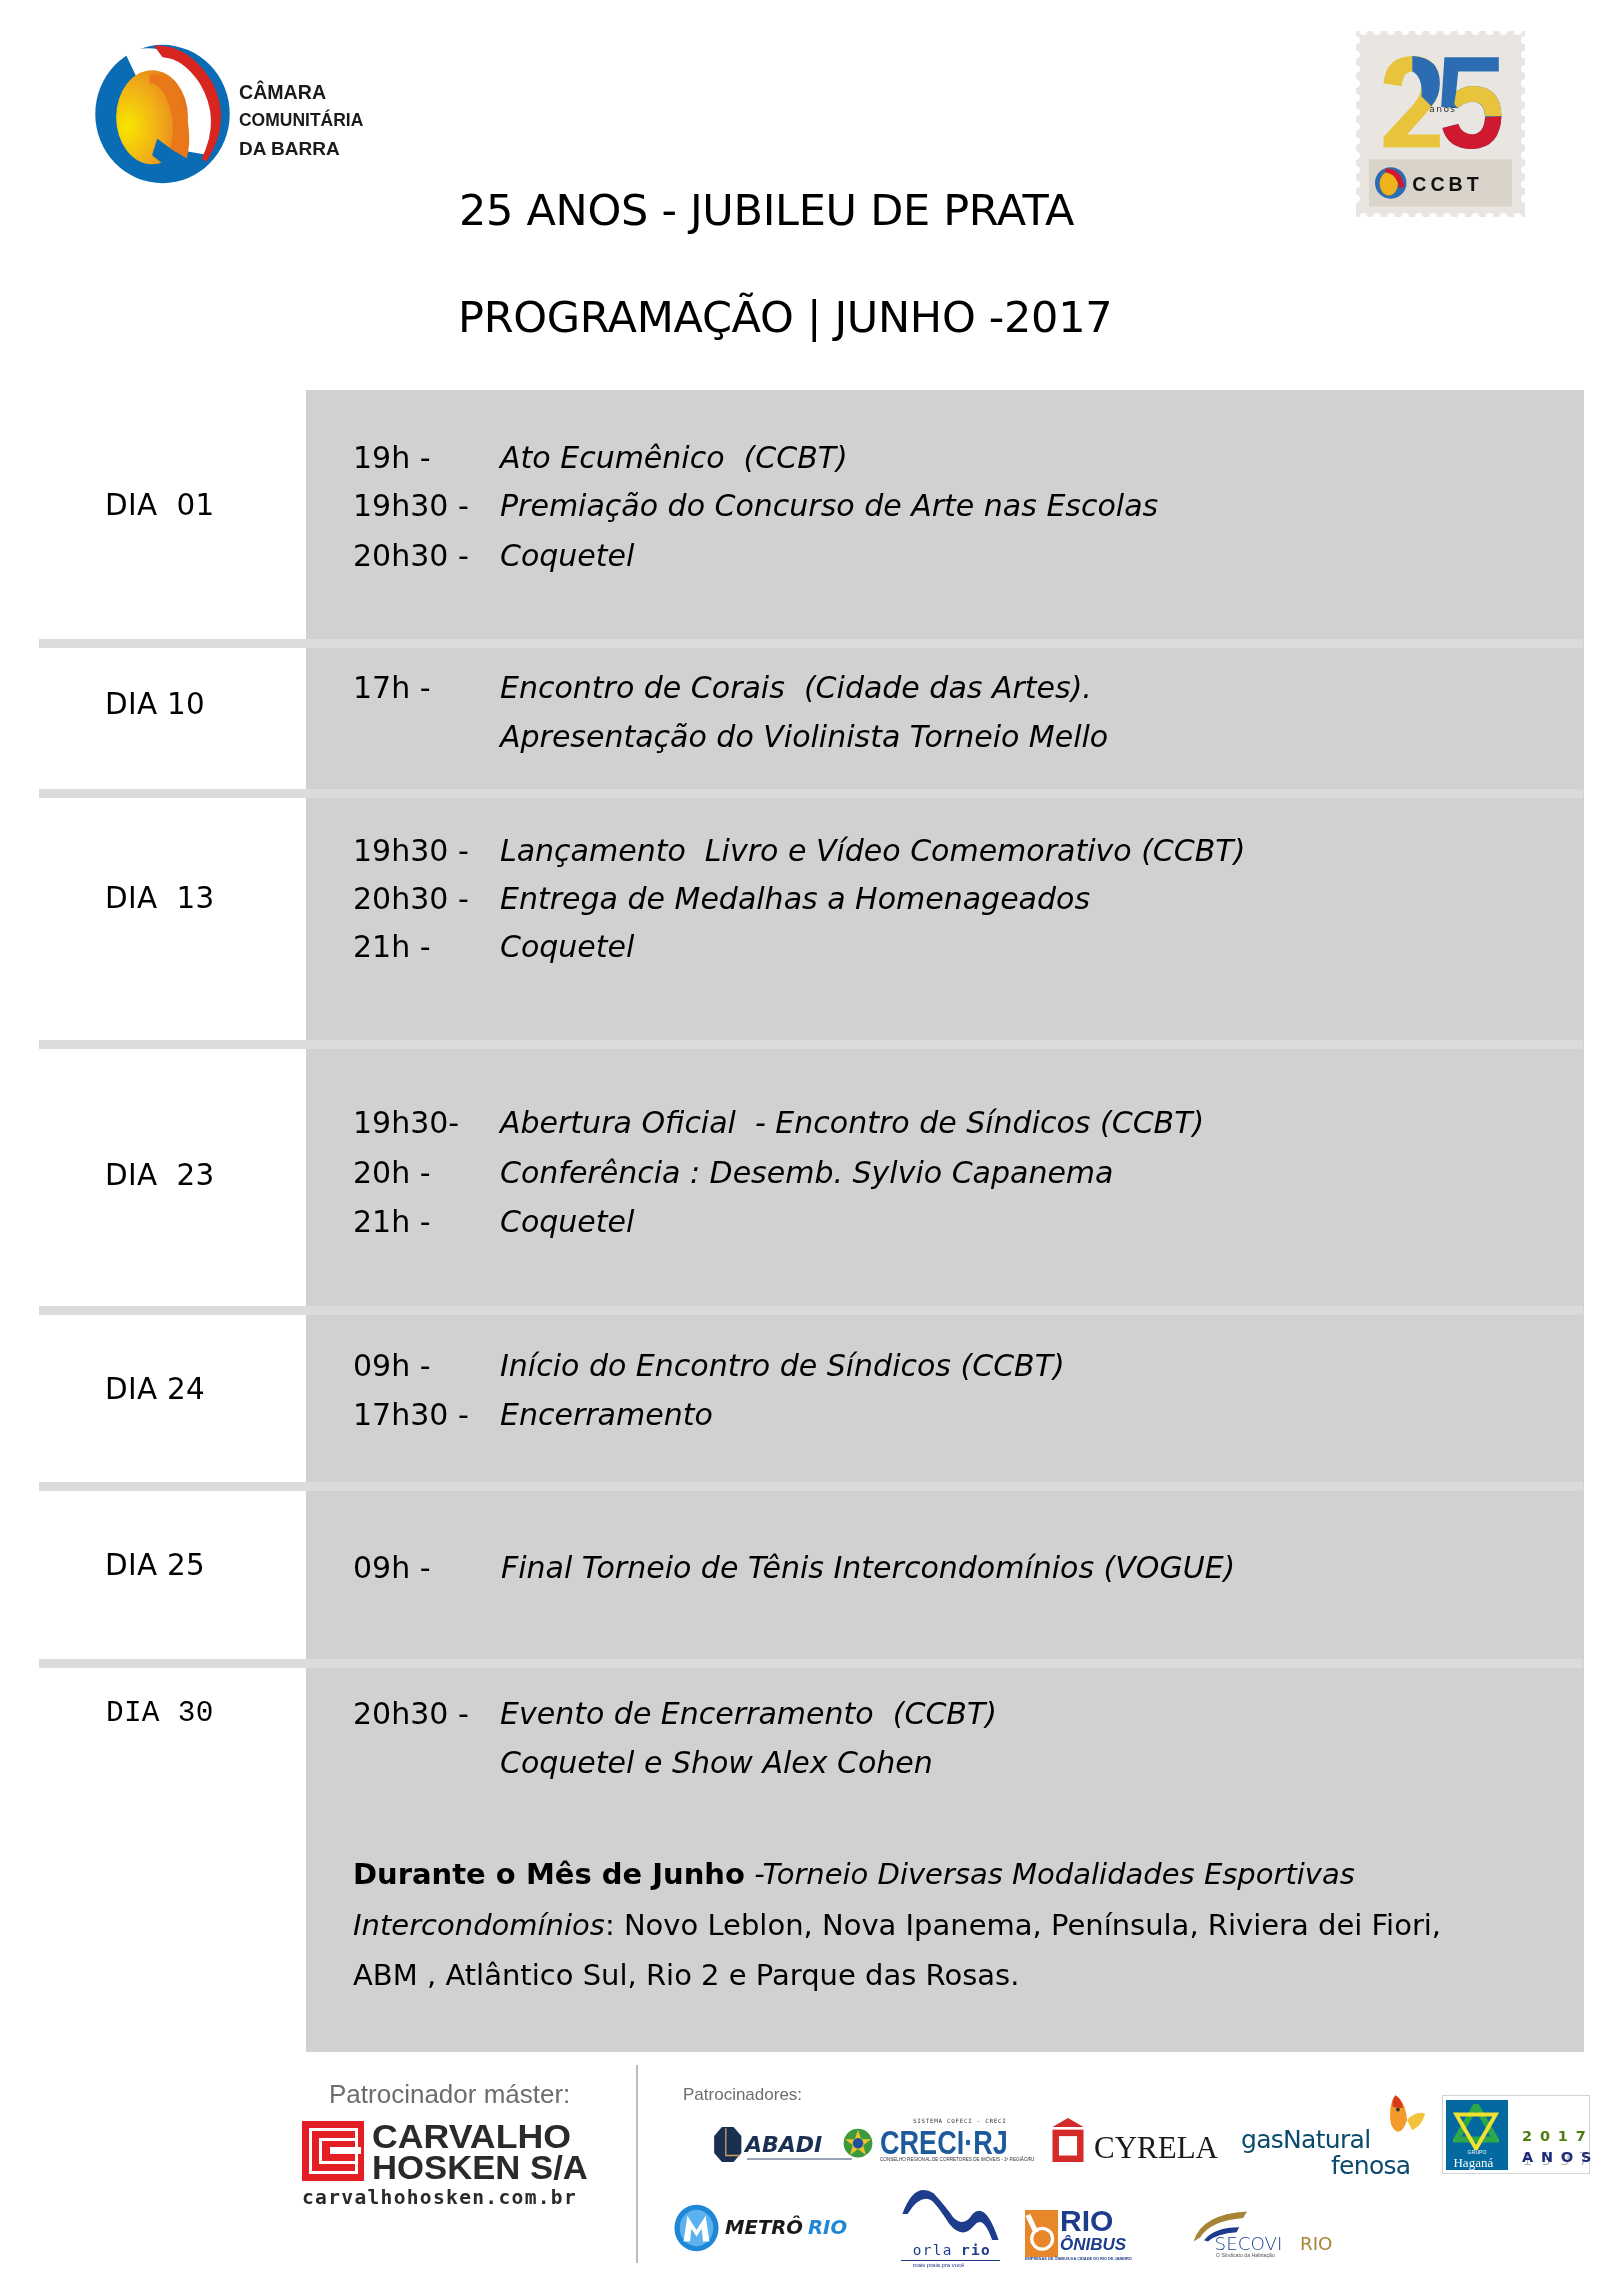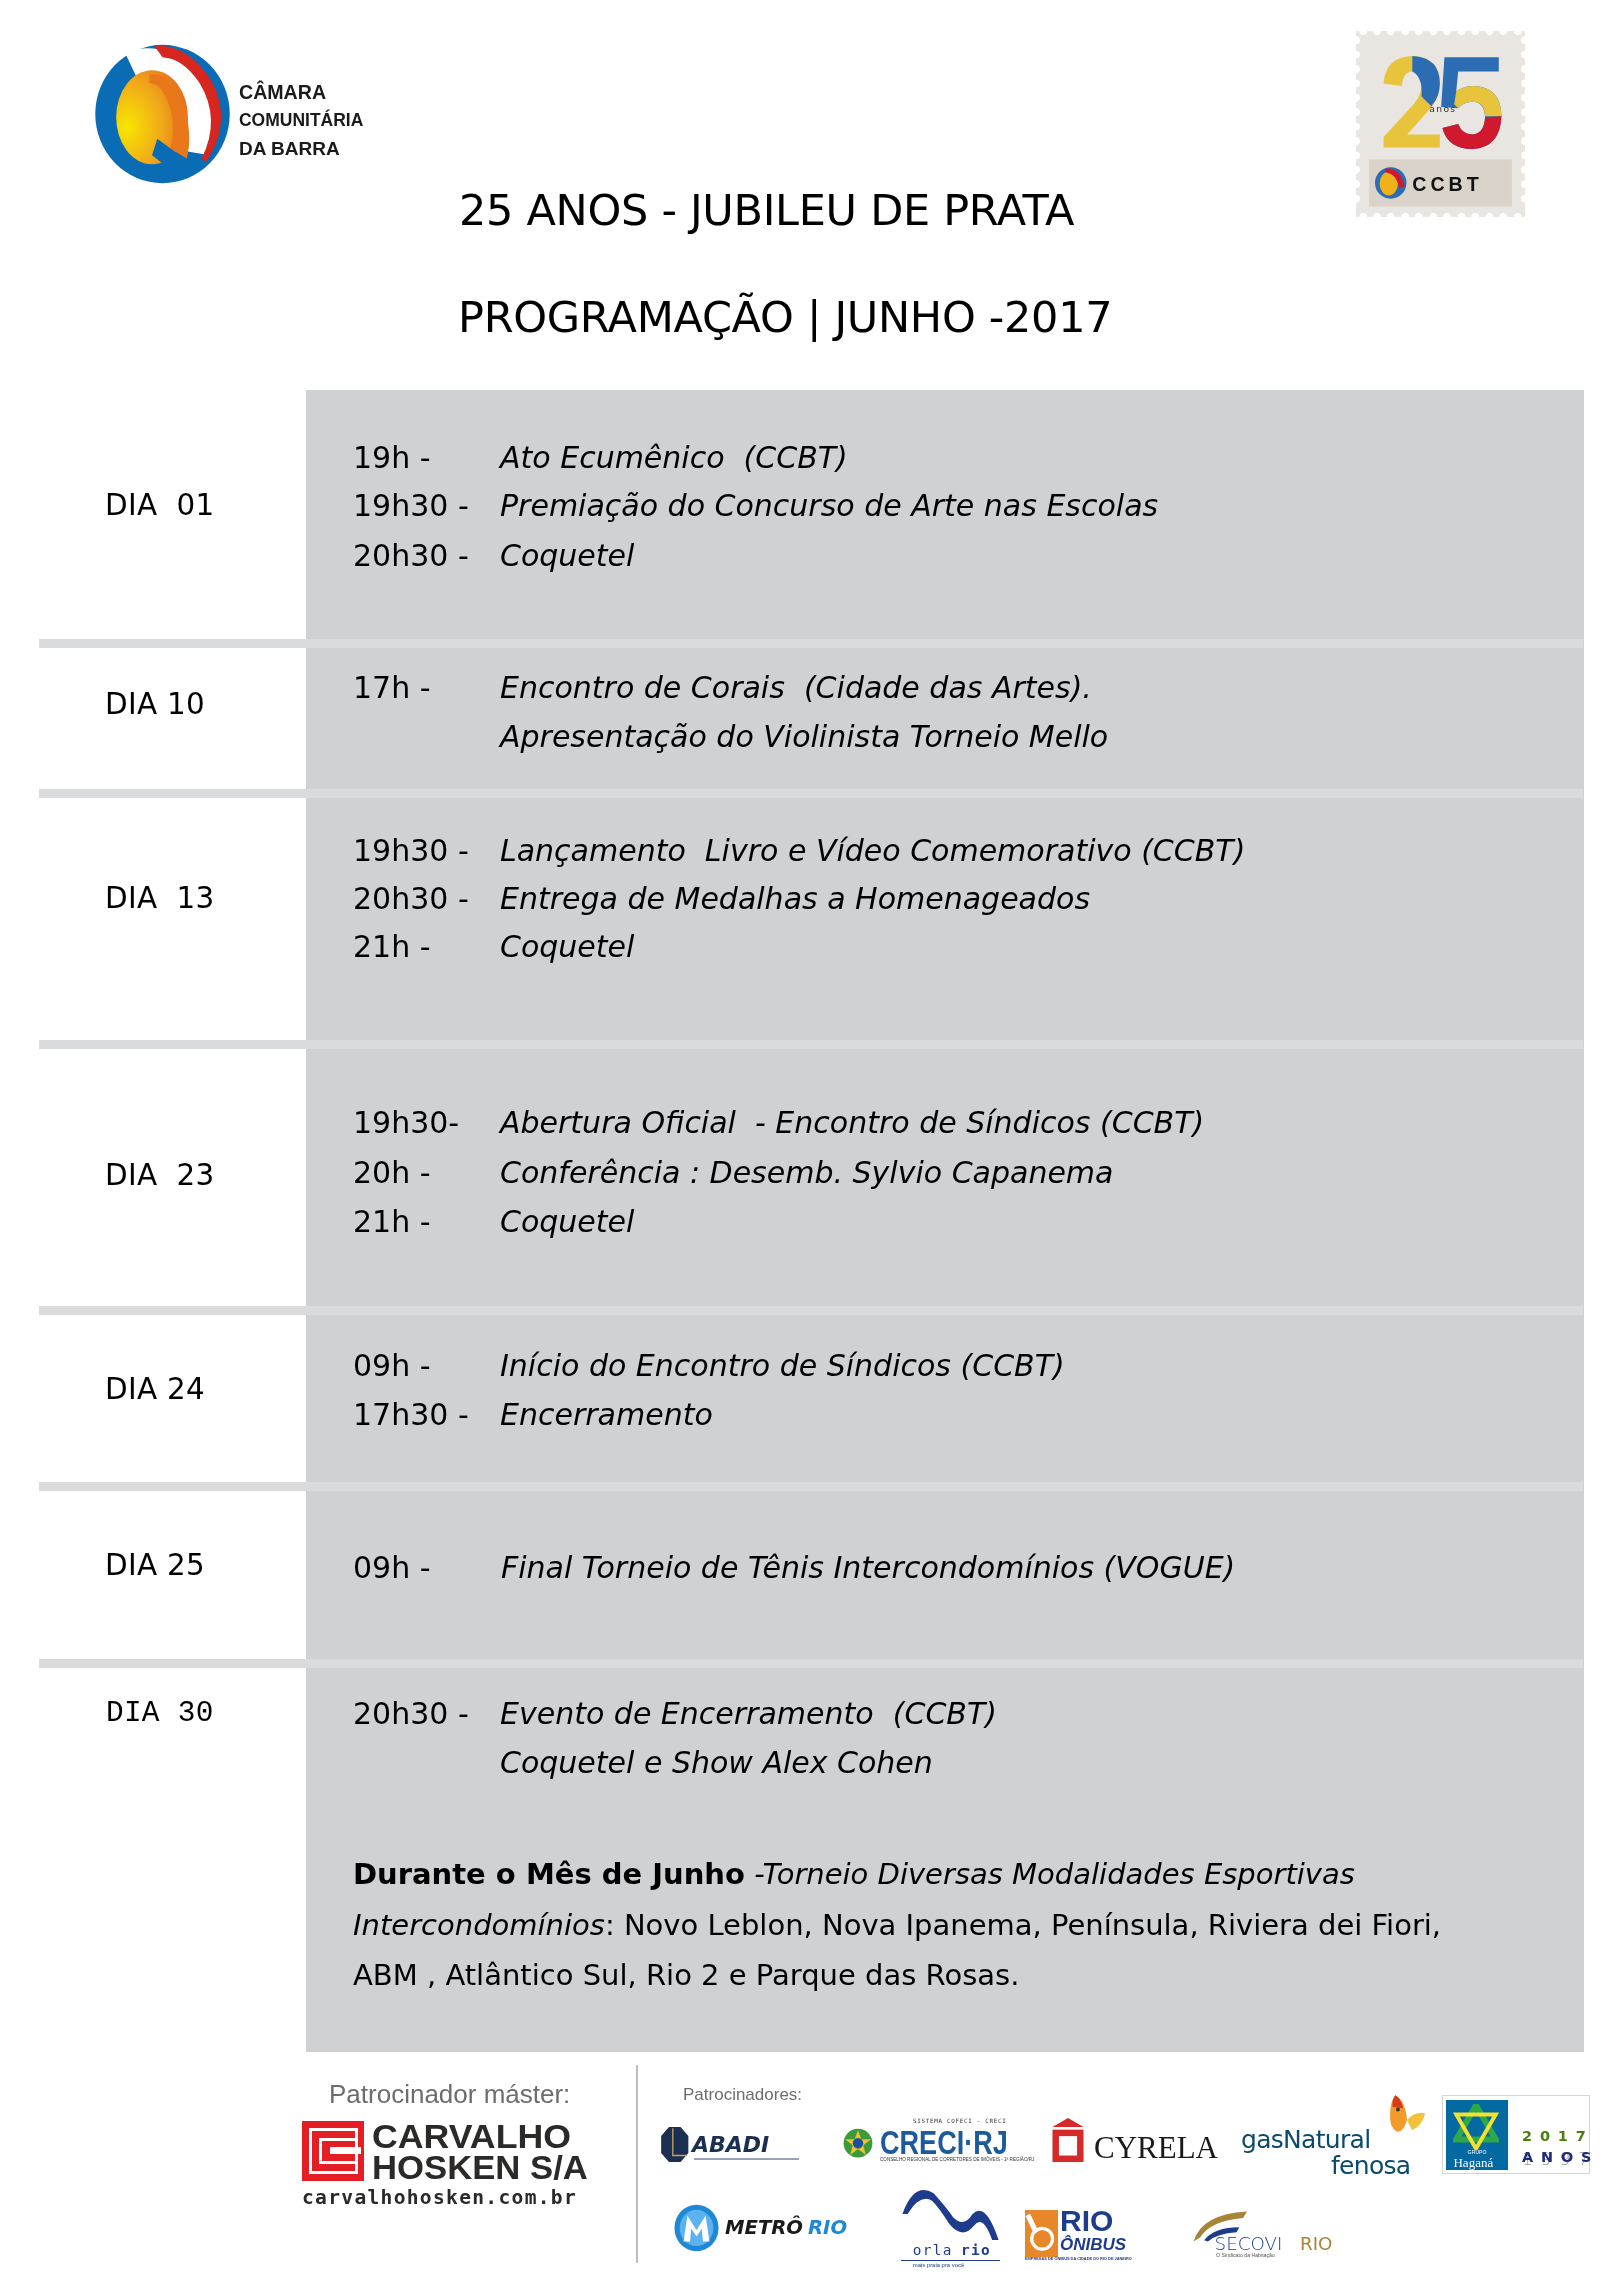--- a/index.html
+++ b/index.html
@@ -192,21 +192,21 @@
   <div style="position:absolute;left:6.5px;top:6.5px;width:49px;height:46px;border:3.9px solid #ffffff;box-sizing:border-box;"></div>
   <div style="position:absolute;left:17px;top:17px;width:39px;height:25.5px;border:3.9px solid #ffffff;border-right:none;box-sizing:border-box;"></div>
   <div style="position:absolute;left:27.5px;top:25.5px;width:31px;height:7.9px;background:#ffffff;"></div>
 </div>
 <div class="ch-name" style="top:2119px;transform:scaleX(1.05);">CARVALHO</div>
 <div class="ch-name" style="top:2150px;transform:scaleX(1.02);">HOSKEN S/A</div>
 <div class="ch-url">carvalhohosken.com.br</div>
 
 <div class="footer-label" style="left:683px;top:2086px;font-size:17px;">Patrocinadores:</div>
 
-<div class="abs" style="left:661px;top:2127px;width:141px;height:37px;">
+<div class="abs" style="left:714px;top:2127px;width:141px;height:37px;">
   <svg width="27.5" height="35" viewBox="0 0 42 54" style="position:absolute;left:0;top:0;">
     <polygon points="12,0 30,0 42,14 42,40 30,54 12,54 0,40 0,14" fill="#1b2f52"></polygon>
     <polyline points="18,2 18,44 40,44" fill="none" stroke="#c9a55a" stroke-width="2"></polyline>
   </svg>
   <div class="spn" style="left:31px;top:6.5px;font-family:'DejaVu Sans',sans-serif;font-weight:bold;font-style:italic;font-size:22px;color:#1b2f52;">ABADI</div>
   <div style="position:absolute;left:33px;top:31px;width:105px;height:2px;background:#9aa3b5;"></div>
 </div>
 
 <div class="abs" style="left:841px;top:2119px;width:186px;height:44px;">
   <svg width="34" height="37" viewBox="0 0 52 56" style="position:absolute;left:0;top:6.5px;">

